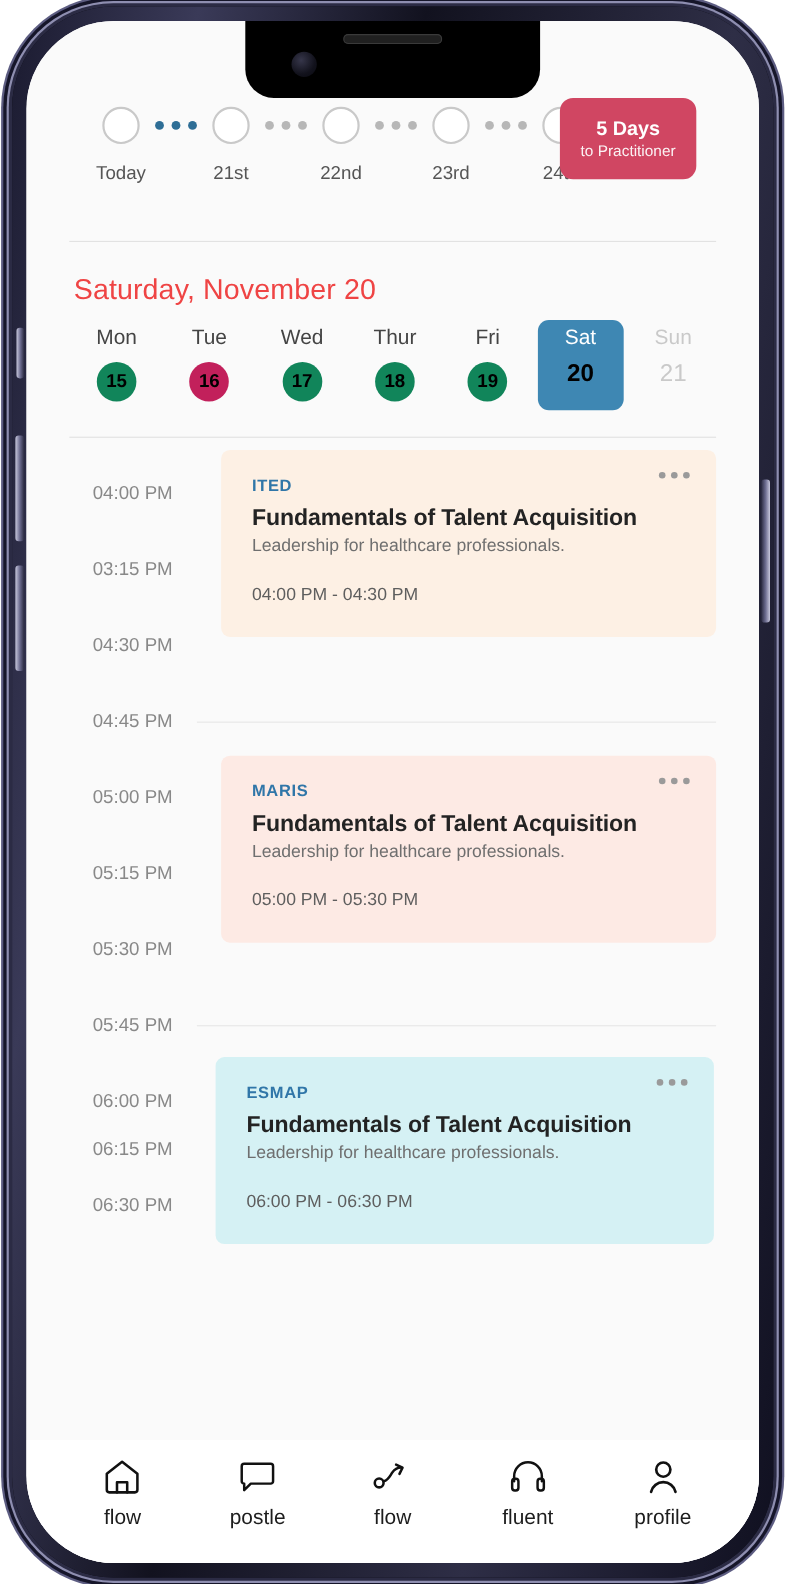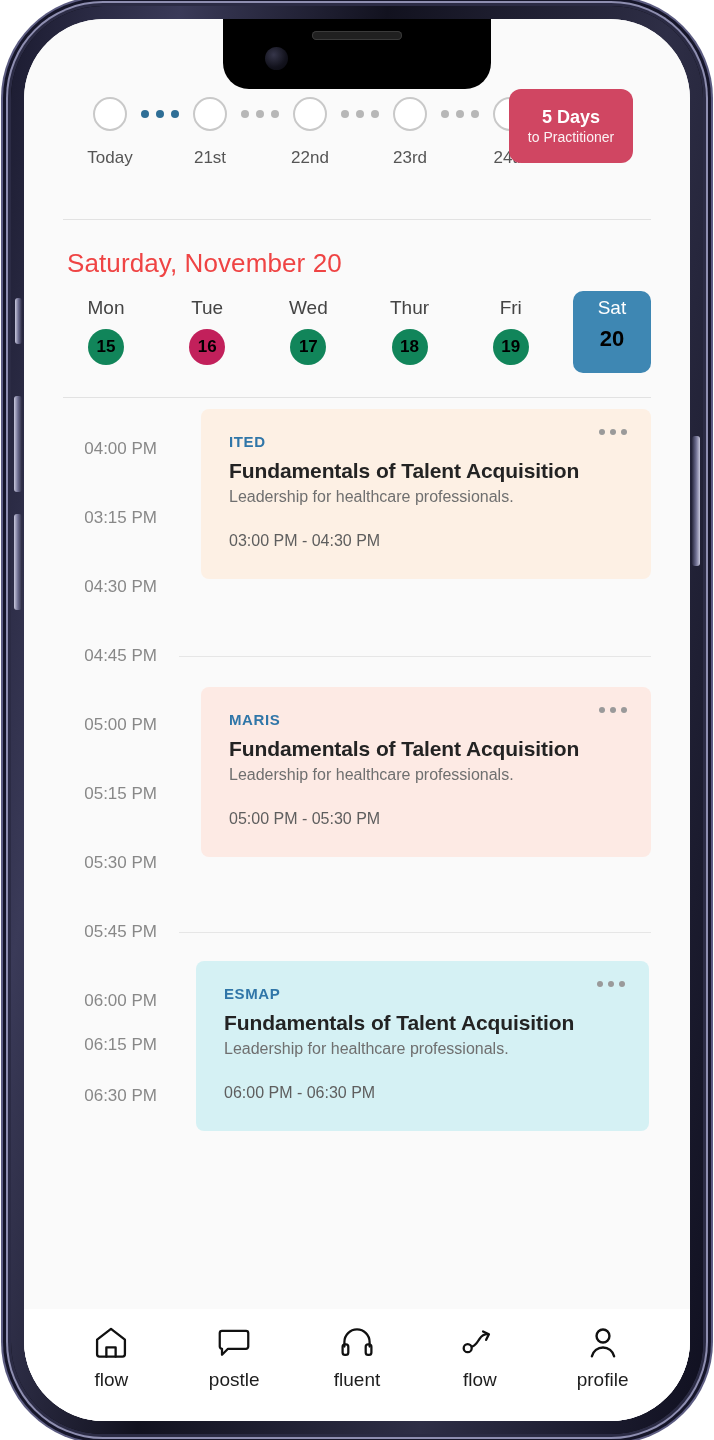--- a/index.html
+++ b/index.html
@@ -357,20 +357,24 @@
           <div class="weekday">
             <span class="wd-name">Fri</span>
             <span class="wd-num" style="background:#11855a">19</span>
           </div>
 
           <div class="weekday selected">
             <span class="wd-name">Sat</span>
             <span class="wd-num">20</span>
           </div>
 
+          <div class="weekday muted">
+            <span class="wd-name">Sun</span>
+            <span class="wd-num">21</span>
+          </div>
 
         </div>
       </div>
 
       <div id="divider-mid"></div>
 
       <div id="schedule">
 
         <div class="slot" style="top:10px">
           <span class="slot-time">04:00 PM</span>
@@ -419,21 +423,21 @@
 
         <div class="event-card" style="top:5px; height:170px; background:#fdf0e4">
           <div class="event-menu">
               <i></i>
               <i></i>
               <i></i>
             </div>
           <div class="event-tag">ITED</div>
           <div class="event-title">Fundamentals of Talent Acquisition</div>
           <div class="event-sub">Leadership for healthcare professionals.</div>
-          <div class="event-time">03:00 PM - 04:30 PM</div>
+          <div class="event-time">04:00 PM - 04:30 PM</div>
         </div>
 
         <div class="event-card" style="top:283px; height:170px; background:#fdeae4">
           <div class="event-menu">
               <i></i>
               <i></i>
               <i></i>
             </div>
           <div class="event-tag">MARIS</div>
           <div class="event-title">Fundamentals of Talent Acquisition</div>
@@ -464,41 +468,41 @@
             <path d="M9 20.5v-6h6v6"></path>
           </svg>
           <span class="nav-label">flow</span>
         </div>
 
         <div class="nav-item">
           <svg width="36" height="34" viewBox="0 0 24 22" fill="none" stroke="#111" stroke-width="1.5" stroke-linecap="round" stroke-linejoin="round">
             <path d="M4 3.5h16a1.5 1.5 0 0 1 1.5 1.5v9a1.5 1.5 0 0 1-1.5 1.5H8l-4 4v-4a1.5 1.5 0 0 1-1.5-1.5V5A1.5 1.5 0 0 1 4 3.5z"></path>
           </svg>
           <span class="nav-label">postle</span>
+        </div>
+
+        <div class="nav-item">
+          <svg width="40" height="34" viewBox="0 0 26 22" fill="none" stroke="#111" stroke-width="1.5" stroke-linecap="round" stroke-linejoin="round">
+            <circle cx="5" cy="15" r="2.6"></circle>
+            <path d="M7.7 14c2.6-.6 3.6-3 5-5.1 1.2-1.8 2.8-3 5.3-3"></path>
+            <path d="M15 4.2 18.8 6 17 9.6"></path>
+          </svg>
+          <span class="nav-label">flow</span>
         </div>
 
         <div class="nav-item">
           <svg width="36" height="34" viewBox="0 0 24 22" fill="none" stroke="#111" stroke-width="1.5" stroke-linecap="round" stroke-linejoin="round">
             <path d="M3.6 14V11a8.4 8.4 0 0 1 16.8 0v3"></path>
             <rect x="2.4" y="12.6" width="3.8" height="7" rx="1.6"></rect>
             <rect x="17.8" y="12.6" width="3.8" height="7" rx="1.6"></rect>
           </svg>
           <span class="nav-label">fluent</span>
         </div>
 
         <div class="nav-item">
-          <svg width="40" height="34" viewBox="0 0 26 22" fill="none" stroke="#111" stroke-width="1.5" stroke-linecap="round" stroke-linejoin="round">
-            <circle cx="5" cy="15" r="2.6"></circle>
-            <path d="M7.7 14c2.6-.6 3.6-3 5-5.1 1.2-1.8 2.8-3 5.3-3"></path>
-            <path d="M15 4.2 18.8 6 17 9.6"></path>
-          </svg>
-          <span class="nav-label">flow</span>
-        </div>
-
-        <div class="nav-item">
           <svg width="36" height="34" viewBox="0 0 24 22" fill="none" stroke="#111" stroke-width="1.6" stroke-linecap="round" stroke-linejoin="round">
             <circle cx="12" cy="7" r="4.3"></circle>
             <path d="M4.6 20.5a7.6 7.6 0 0 1 14.8 0"></path>
           </svg>
           <span class="nav-label">profile</span>
         </div>
 
       </div>
     </div>
 

